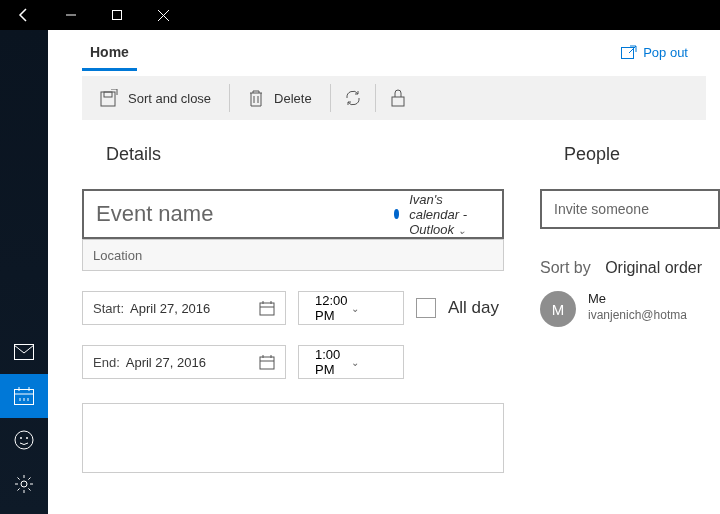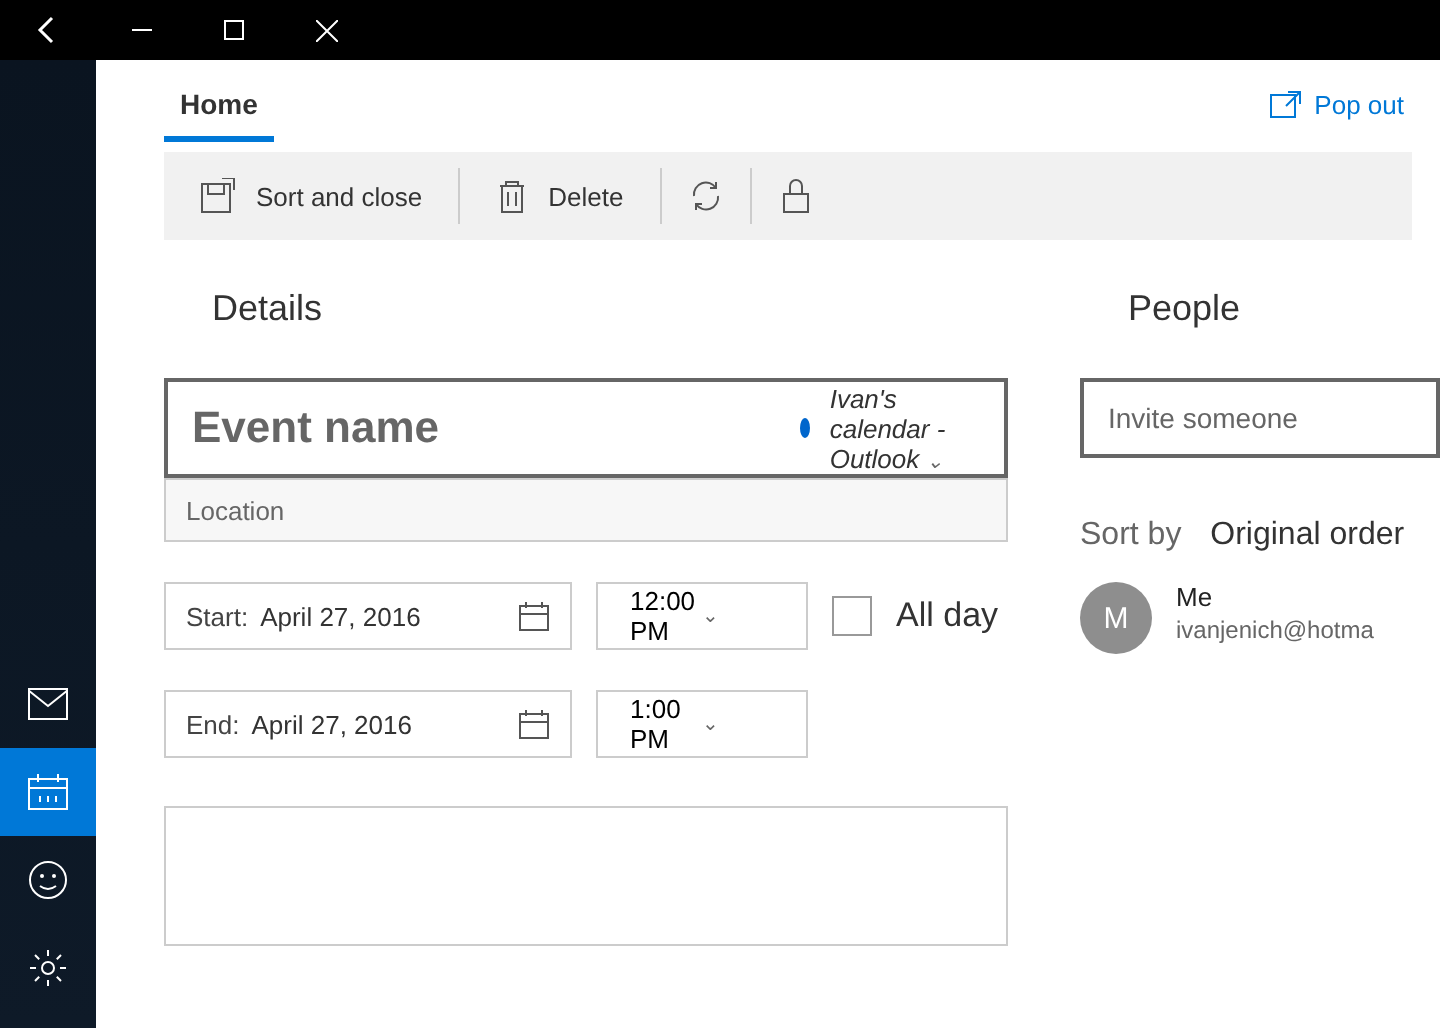--- a/index.html
+++ b/index.html
@@ -14,38 +14,38 @@
 .shell { display: flex; height: 484px; }
 
 .sidebar { width: 48px; background: linear-gradient(#0a1420, #0e1a28); display: flex; flex-direction: column; justify-content: flex-end; align-items: center; padding-bottom: 8px; position: relative; }
 .sidebar-bg { position: absolute; inset: 0; background: linear-gradient(to bottom, #2a5070 0%, #1a3550 30%, #1a1a1a 100%); opacity: 0.6; }
 .sidebar > * { position: relative; }
 .side-item { width: 48px; height: 44px; display: flex; align-items: center; justify-content: center; color: #fff; }
 .side-item.active { background: #0078d7; }
 
 .main { flex: 1; background: #fff; display: flex; flex-direction: column; overflow: hidden; }
 
-.tabrow { display: flex; align-items: center; height: 44px; padding: 0 14px 0 34px; gap: 34px; }
+.tabrow { display: flex; align-items: center; height: 44px; padding: 0 28px 0 34px; gap: 34px; }
 .tab { font-size: 14px; font-weight: 600; color: #333; padding: 10px 8px 8px; border-bottom: 3px solid #0078d7; }
 .spacer { flex: 1; }
 .popout { color: #0078d7; display: flex; align-items: center; gap: 6px; font-size: 13px; padding-right: 4px; }
 
 .toolbar { margin: 2px 14px 0 34px; background: #f1f1f1; height: 44px; display: flex; align-items: center; }
 .tb-btn { display: flex; align-items: center; gap: 10px; padding: 0 18px; height: 100%; color: #333; font-size: 13px; }
 .tb-sep { width: 1px; height: 28px; background: #ccc; }
 .tb-icon { display: flex; align-items: center; justify-content: center; width: 44px; height: 100%; }
 
 .content { display: flex; padding: 24px 0 0 34px; gap: 36px; flex: 1; overflow: hidden; }
 .details { width: 434px; }
 .people { flex: 1; }
 
 .section-h { font-size: 18px; color: #333; font-weight: 400; margin-bottom: 24px; margin-left: 24px; }
 
 .eventname { border: 2px solid #666; height: 50px; display: flex; align-items: center; padding: 0 12px; gap: 10px; }
-.eventname input { flex: 1; border: none; outline: none; font-size: 22px; color: #404040; font-weight: 700; }
+.eventname input { flex: 1; border: none; outline: none; font-size: 22px; color: #404040; font-weight: 400; }
 .eventname input::placeholder { color: #666; }
 .cal-dot { width: 10px; height: 10px; border-radius: 50%; background: #0066cc; }
 .cal-sel { font-size: 13px; color: #333; font-style: italic; }
 .chev { font-size: 10px; color: #666; }
 
 .loc { }
 .loc input { width: 100%; border: 1px solid #ccc; background: #f7f7f7; height: 32px; padding: 0 10px; font-size: 13px; }
 .loc input::placeholder { color: #666; }
 
 .row { display: flex; align-items: center; gap: 12px; margin-top: 20px; }

